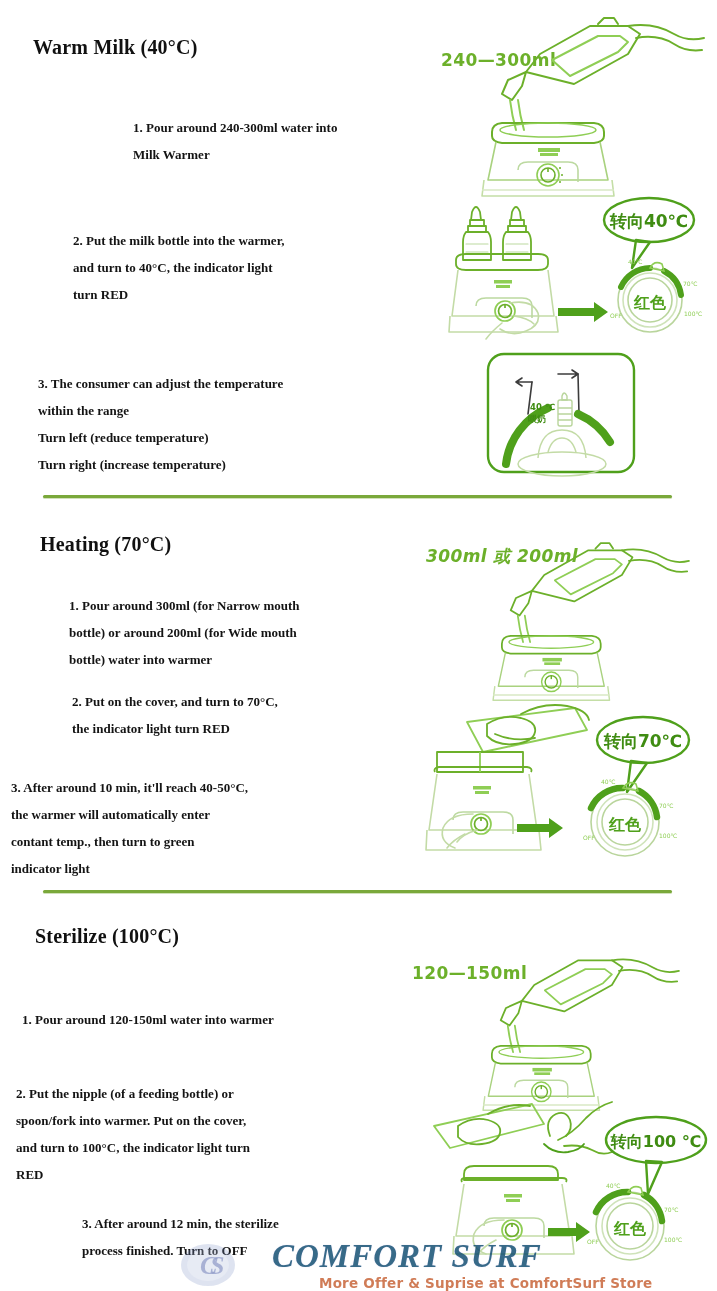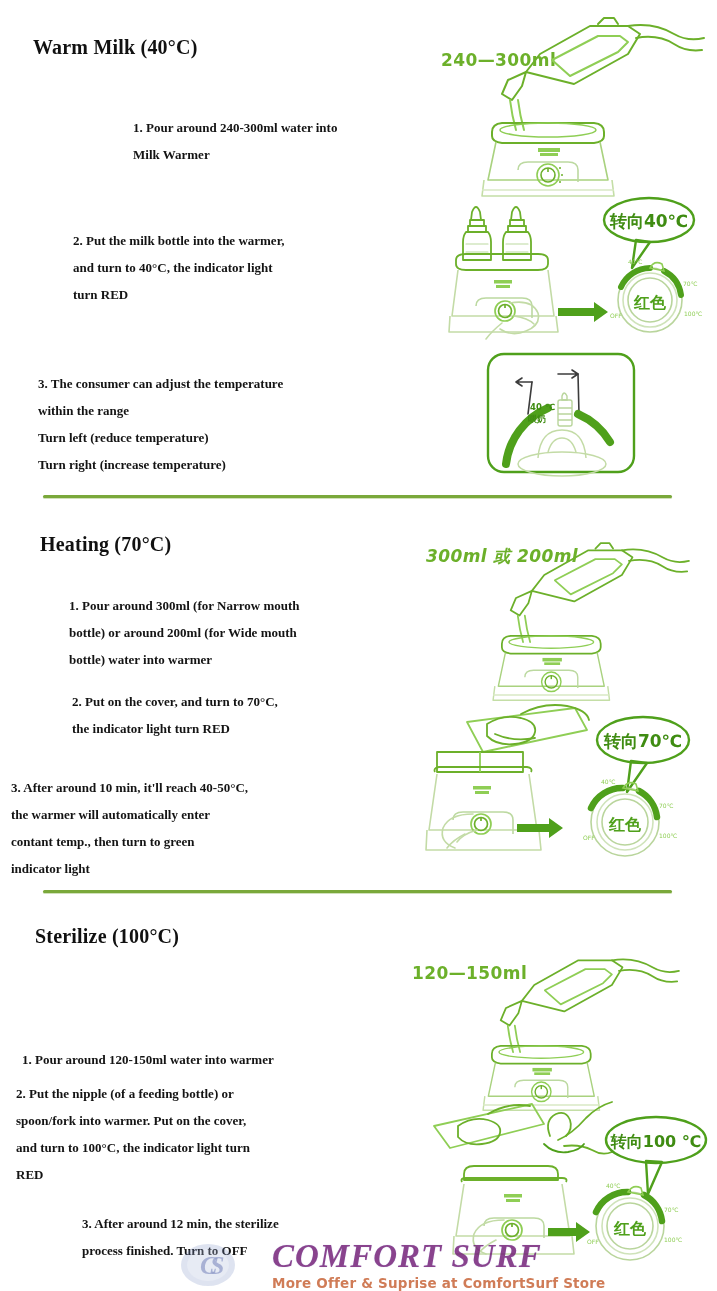--- a/index.html
+++ b/index.html
@@ -50,34 +50,35 @@
   
   .illus{position:absolute;}
   .illus svg{display:block;overflow:visible;}
 
   
   .wm{position:absolute;pointer-events:none;}
   .wm-brand{
     font-family:"Liberation Serif","DejaVu Serif",serif;
     font-style:italic;font-weight:bold;
     font-size:33px;
-    color:#701a75;
+    color:#0c4a6e;
     opacity:.82;
     letter-spacing:1px;
     white-space:nowrap;
     text-shadow:0 0 1px rgba(91,86,196,.4);
   }
   .wm-tag{
     font-family:"DejaVu Sans","Liberation Sans",sans-serif;
     font-weight:bold;
     font-size:13.5px;
     color:#c8663a;
     opacity:.85;
     white-space:nowrap;
     letter-spacing:.2px;
+    margin-left:47px;
   }
   .wm-logo{
     position:absolute;
     width:56px;height:46px;
     opacity:.55;
   }
 </style>
 </head>
 <body>
 
@@ -342,21 +343,21 @@
       <text x="234" y="138" font-family="'DejaVu Sans',sans-serif" font-size="6" fill="#8fce55">100℃</text>
     </svg>
   </div>
 
   <div class="divider" style="top:890px;"></div>
 
   <div class="sec-title" style="left:35px;top:925px;text-align:center;">Sterilize (100°C)</div>
 
   <div class="ml-label" style="left:412px;top:963px;">120—150ml</div>
 
-  <div class="step" style="left:22px;top:1046px;width:460px;white-space:pre-line;">1. Pour around 120-150ml water into warmer</div>
+  <div class="step" style="left:22px;top:1006px;width:460px;white-space:pre-line;">1. Pour around 120-150ml water into warmer</div>
 
   <div class="step" style="left:16px;top:1080px;width:430px;white-space:pre-line;">2. Put the nipple (of a feeding bottle) or
 spoon/fork into warmer. Put on the cover,
 and turn to 100°C, the indicator light turn
 RED</div>
 
   <div class="step" style="left:82px;top:1210px;width:390px;white-space:pre-line;">3. After around 12 min, the sterilize
 process finished. Turn to OFF</div>
 
   <div class="illus" style="left:466px;top:955px;">

